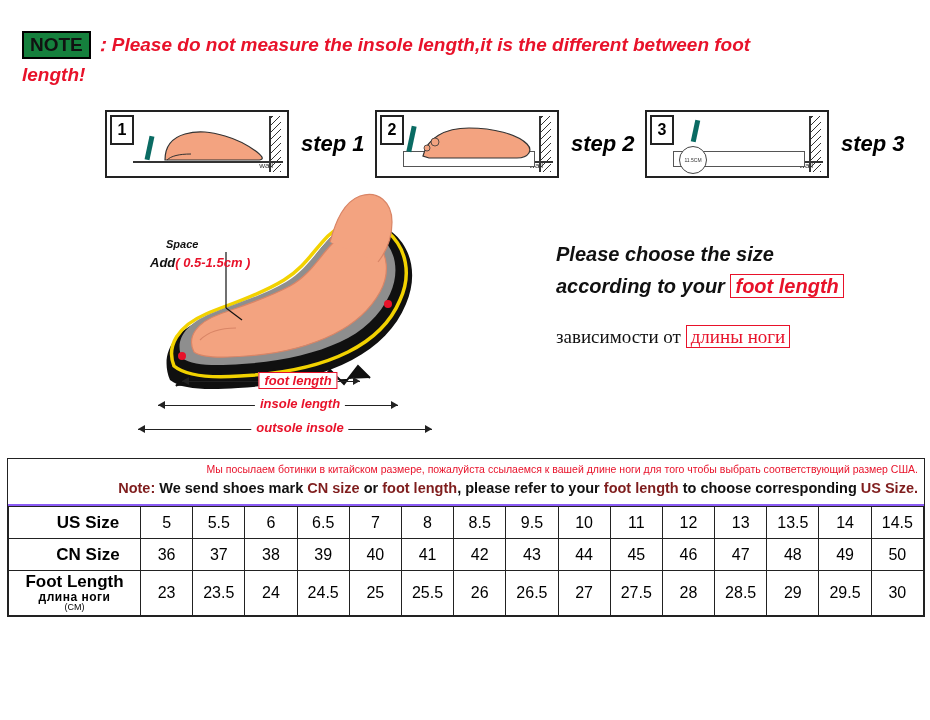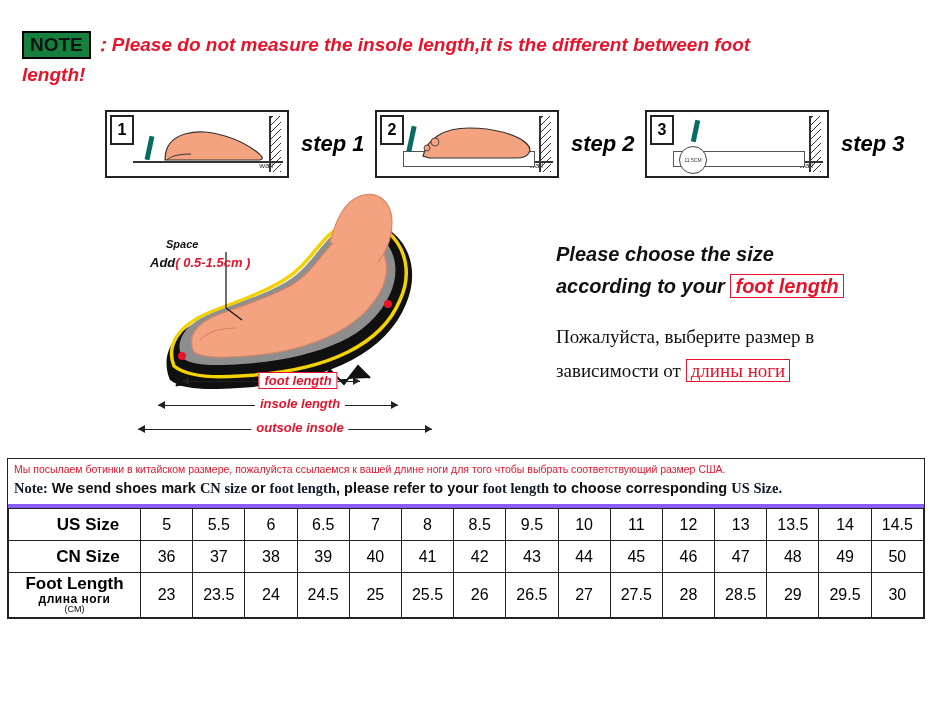--- a/index.html
+++ b/index.html
@@ -242,36 +242,37 @@
 
   
   .table-wrap {
     position: absolute;
     left: 7px;
     top: 458px;
     width: 916px;
     border: 1px solid #222;
   }
   .notice {
-    border-bottom: 4px solid #8b5cf6;
+    border-bottom: 2px solid #8b5cf6;
     padding: 3px 6px 4px 6px;
+    text-align: right;
   }
   .notice-ru {
     font-size: 10.5px;
     color: #e8122a;
     line-height: 15px;
     white-space: nowrap;
   }
   .notice-en {
     font-size: 14.5px;
     font-weight: bold;
     line-height: 23px;
     color: #111;
   }
-  .notice-en .red { color: #0f172a; font-family: Liberation Serif, serif; }
+  .notice-en .red { color: #7f1d1d; }
   table.size {
     border-collapse: collapse;
     width: 100%;
     table-layout: fixed;
   }
   table.size td, table.size th {
     border: 1px solid #222;
     text-align: center;
     font-size: 16px;
     height: 29px;
@@ -397,21 +398,20 @@
   </div>
 </div>
 
 <div class="right-text">
   <div class="eng-line">Please choose the size</div>
   <div class="eng-line">
     <span>according to your</span>
     <span class="hl-red-box">foot length</span>
   </div>
   <div style="height:18px;"></div>
-  <div class="rus-line">Пожалуйста, выберите размер в</div>
   <div class="rus-line">
     <span>зависимости от</span>
     <span class="hl-red-box">длины ноги</span>
   </div>
 </div>
 
 <div class="table-wrap">
 
   <div class="notice">
     <div class="notice-ru">Мы посылаем ботинки в китайском размере, пожалуйста ссылаемся к вашей длине ноги для того чтобы выбрать соответствующий размер США.</div>

